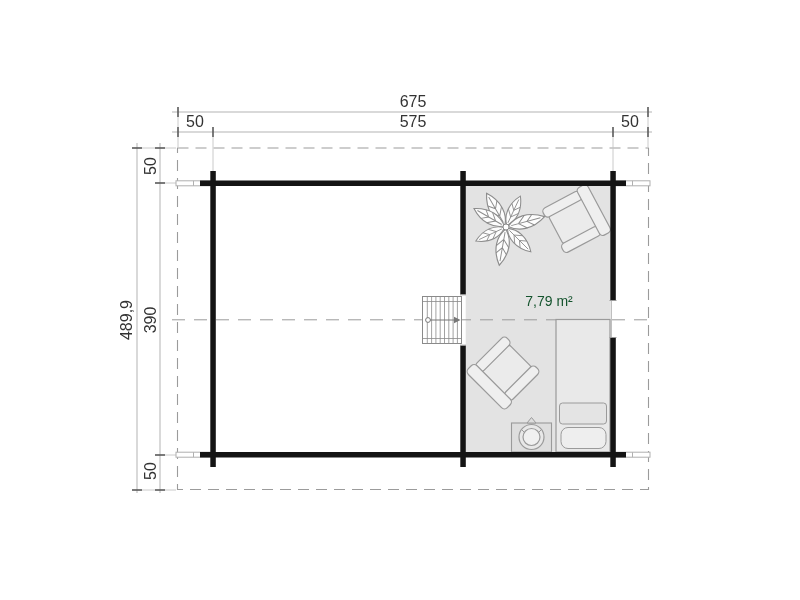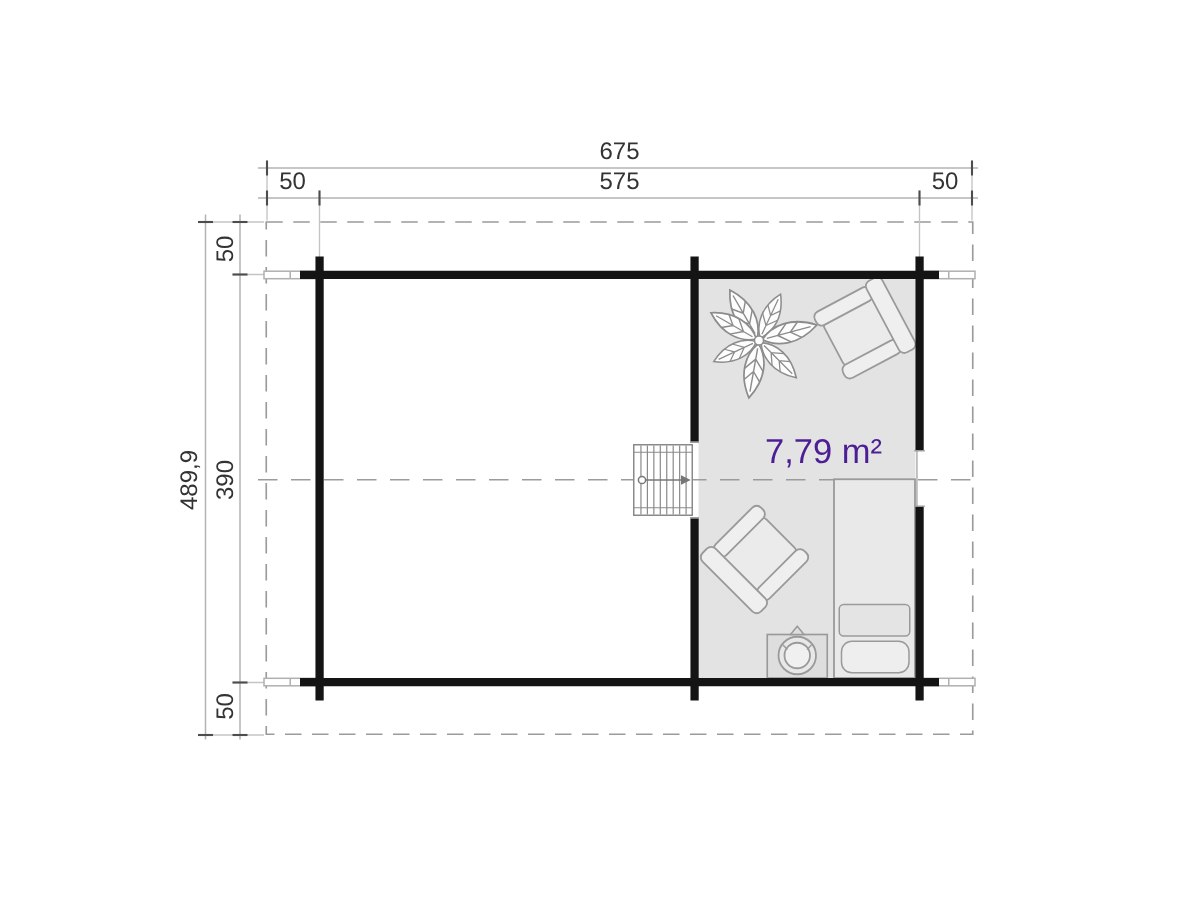--- a/index.html
+++ b/index.html
@@ -2,21 +2,21 @@
 <html><head>
 <meta charset="utf-8">
 <style>
   html,body{margin:0;padding:0;background:#ffffff;}
   #canvas{position:relative;width:800px;height:510px;background:#ffffff;overflow:hidden;
           font-family:"Liberation Sans", sans-serif;text-decoration:underline;}
   svg{position:absolute;left:0;top:0;}
   .lbl{position:absolute;font-size:16px;color:#333333;white-space:nowrap;
        transform:translate(-50%,-50%);line-height:1;}
   .lbl.rot{transform:translate(-50%,-50%) rotate(-90deg);}
-  .lbl.area{font-size:23px;color:#4c1d95;}
+  .lbl.area{font-size:14px;color:#14532d;}
 </style>
 </head>
 <body>
 
 <div id="canvas">
 
   <svg width="800" height="600" viewBox="0 0 800 600">
 
     <rect x="177.5" y="148" width="471" height="341.5" fill="none" stroke="#9b9b9b" stroke-width="1.1" stroke-dasharray="11 7"></rect>
 

